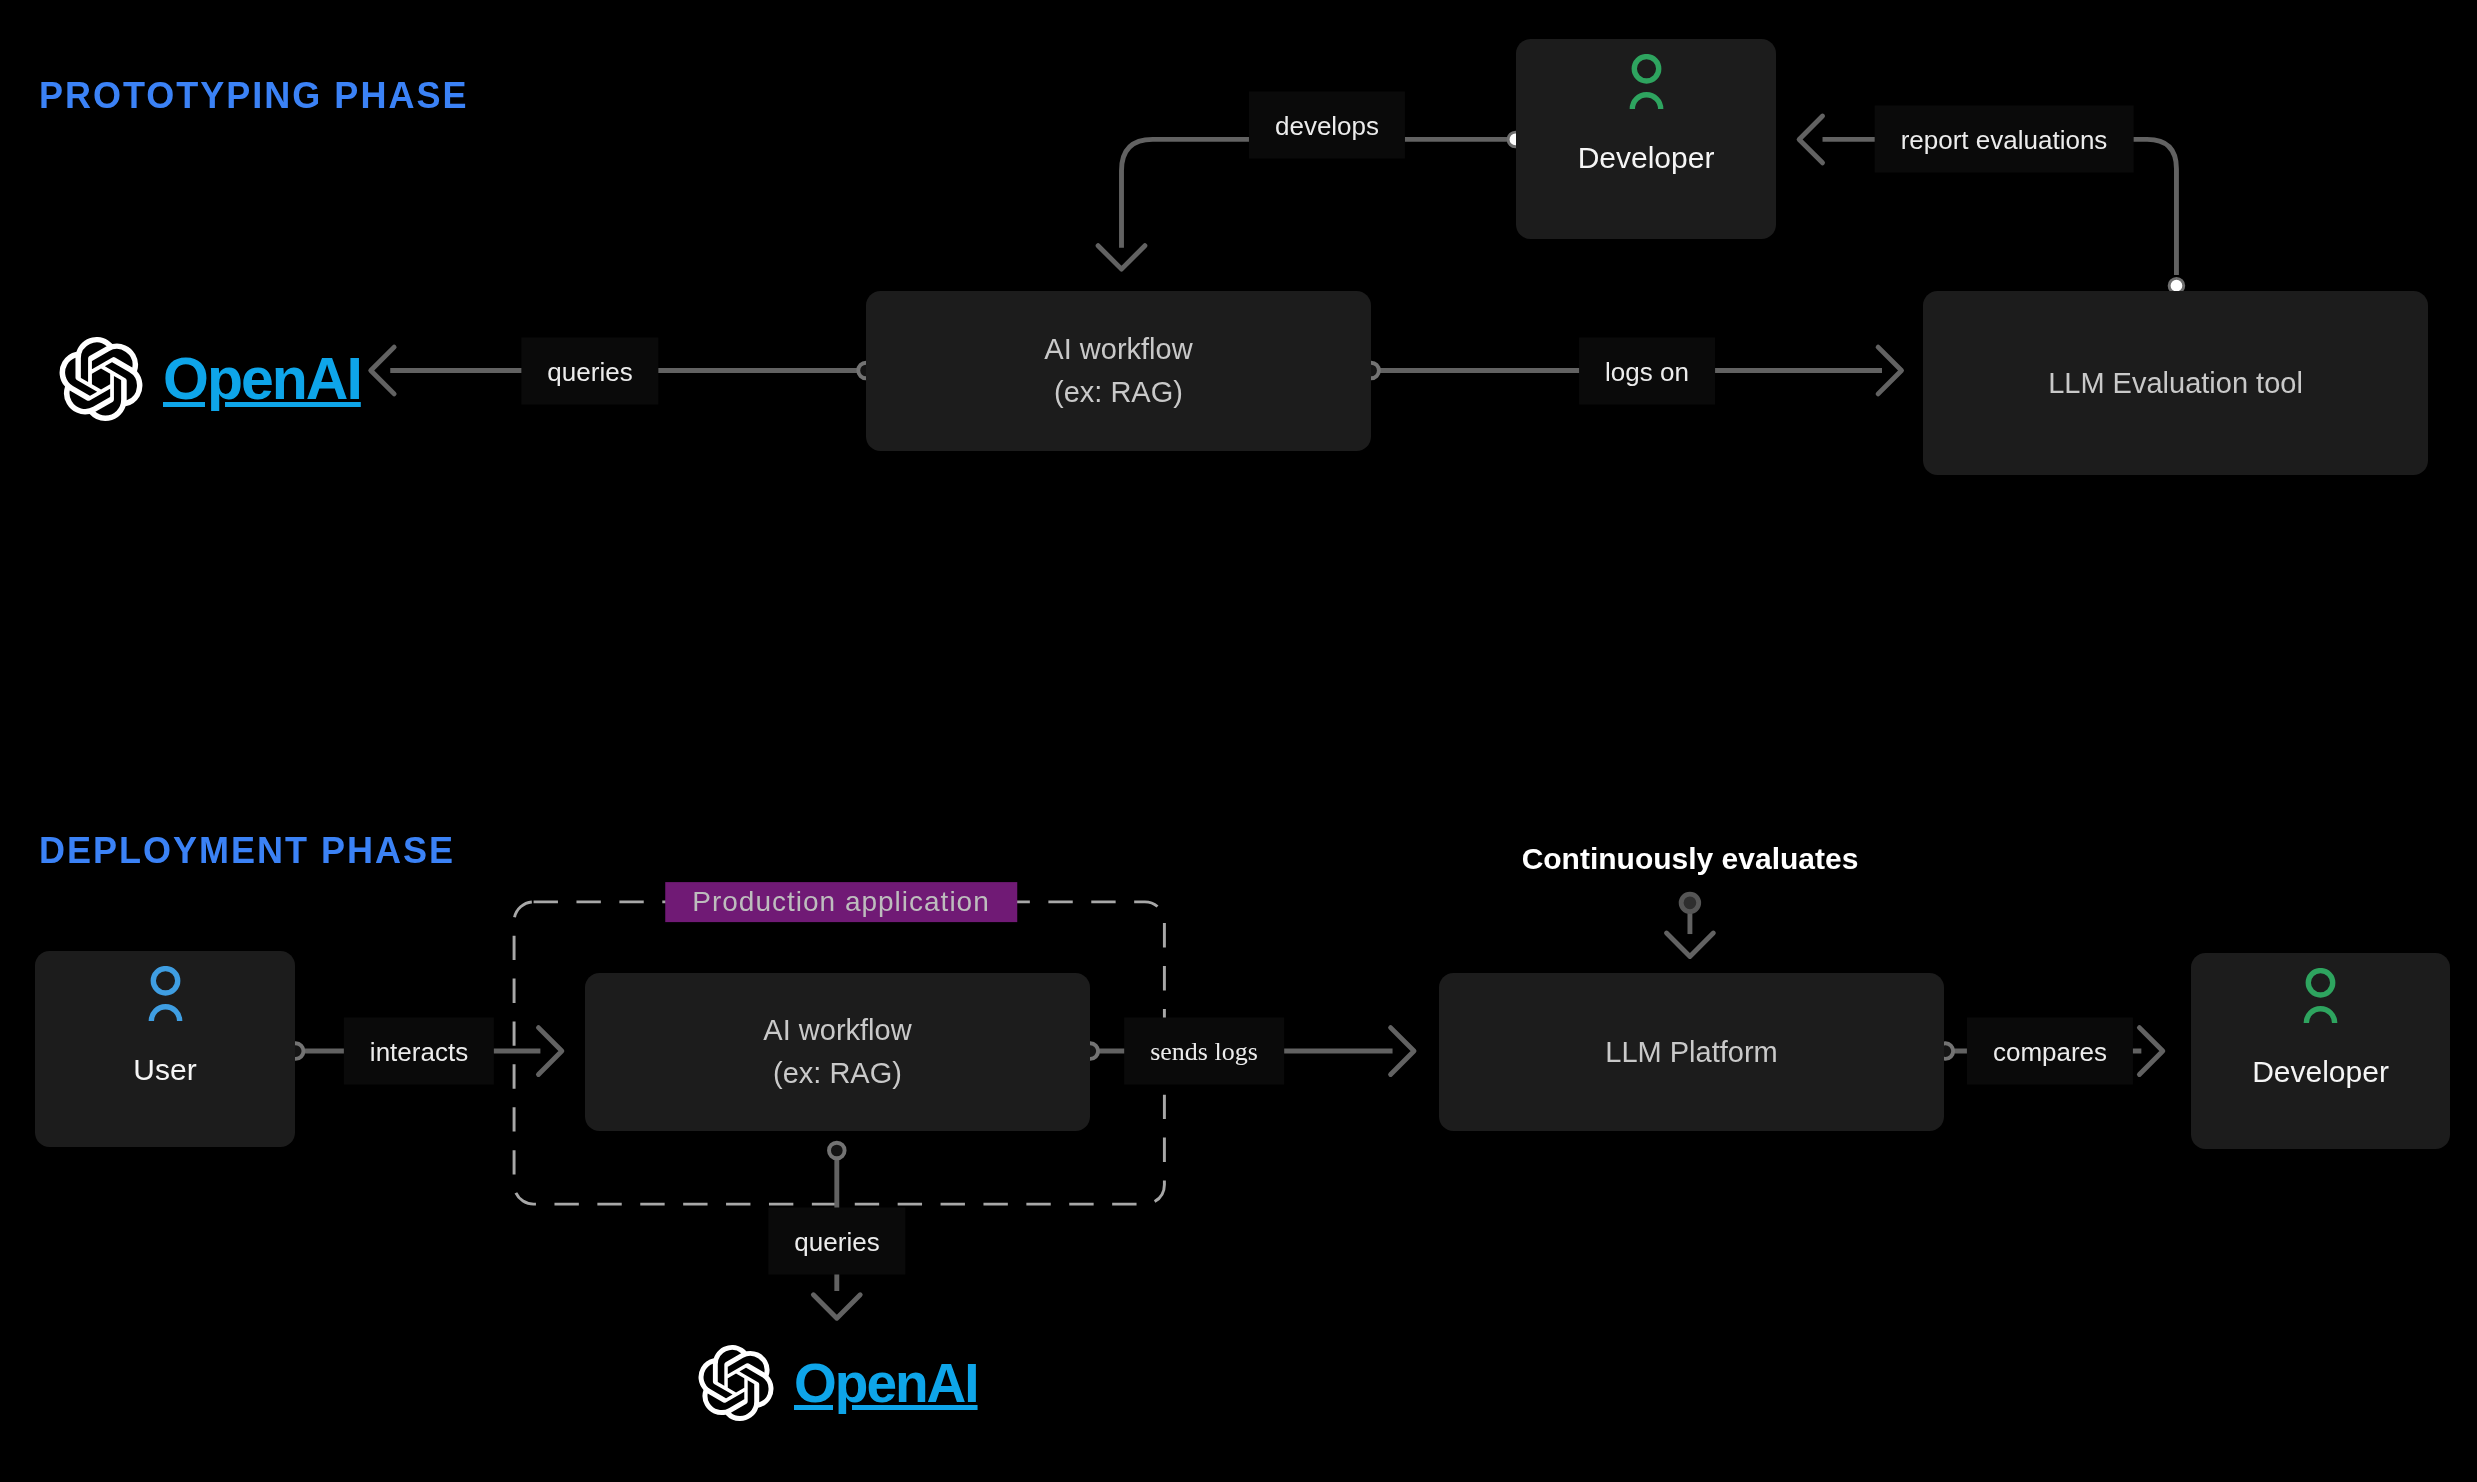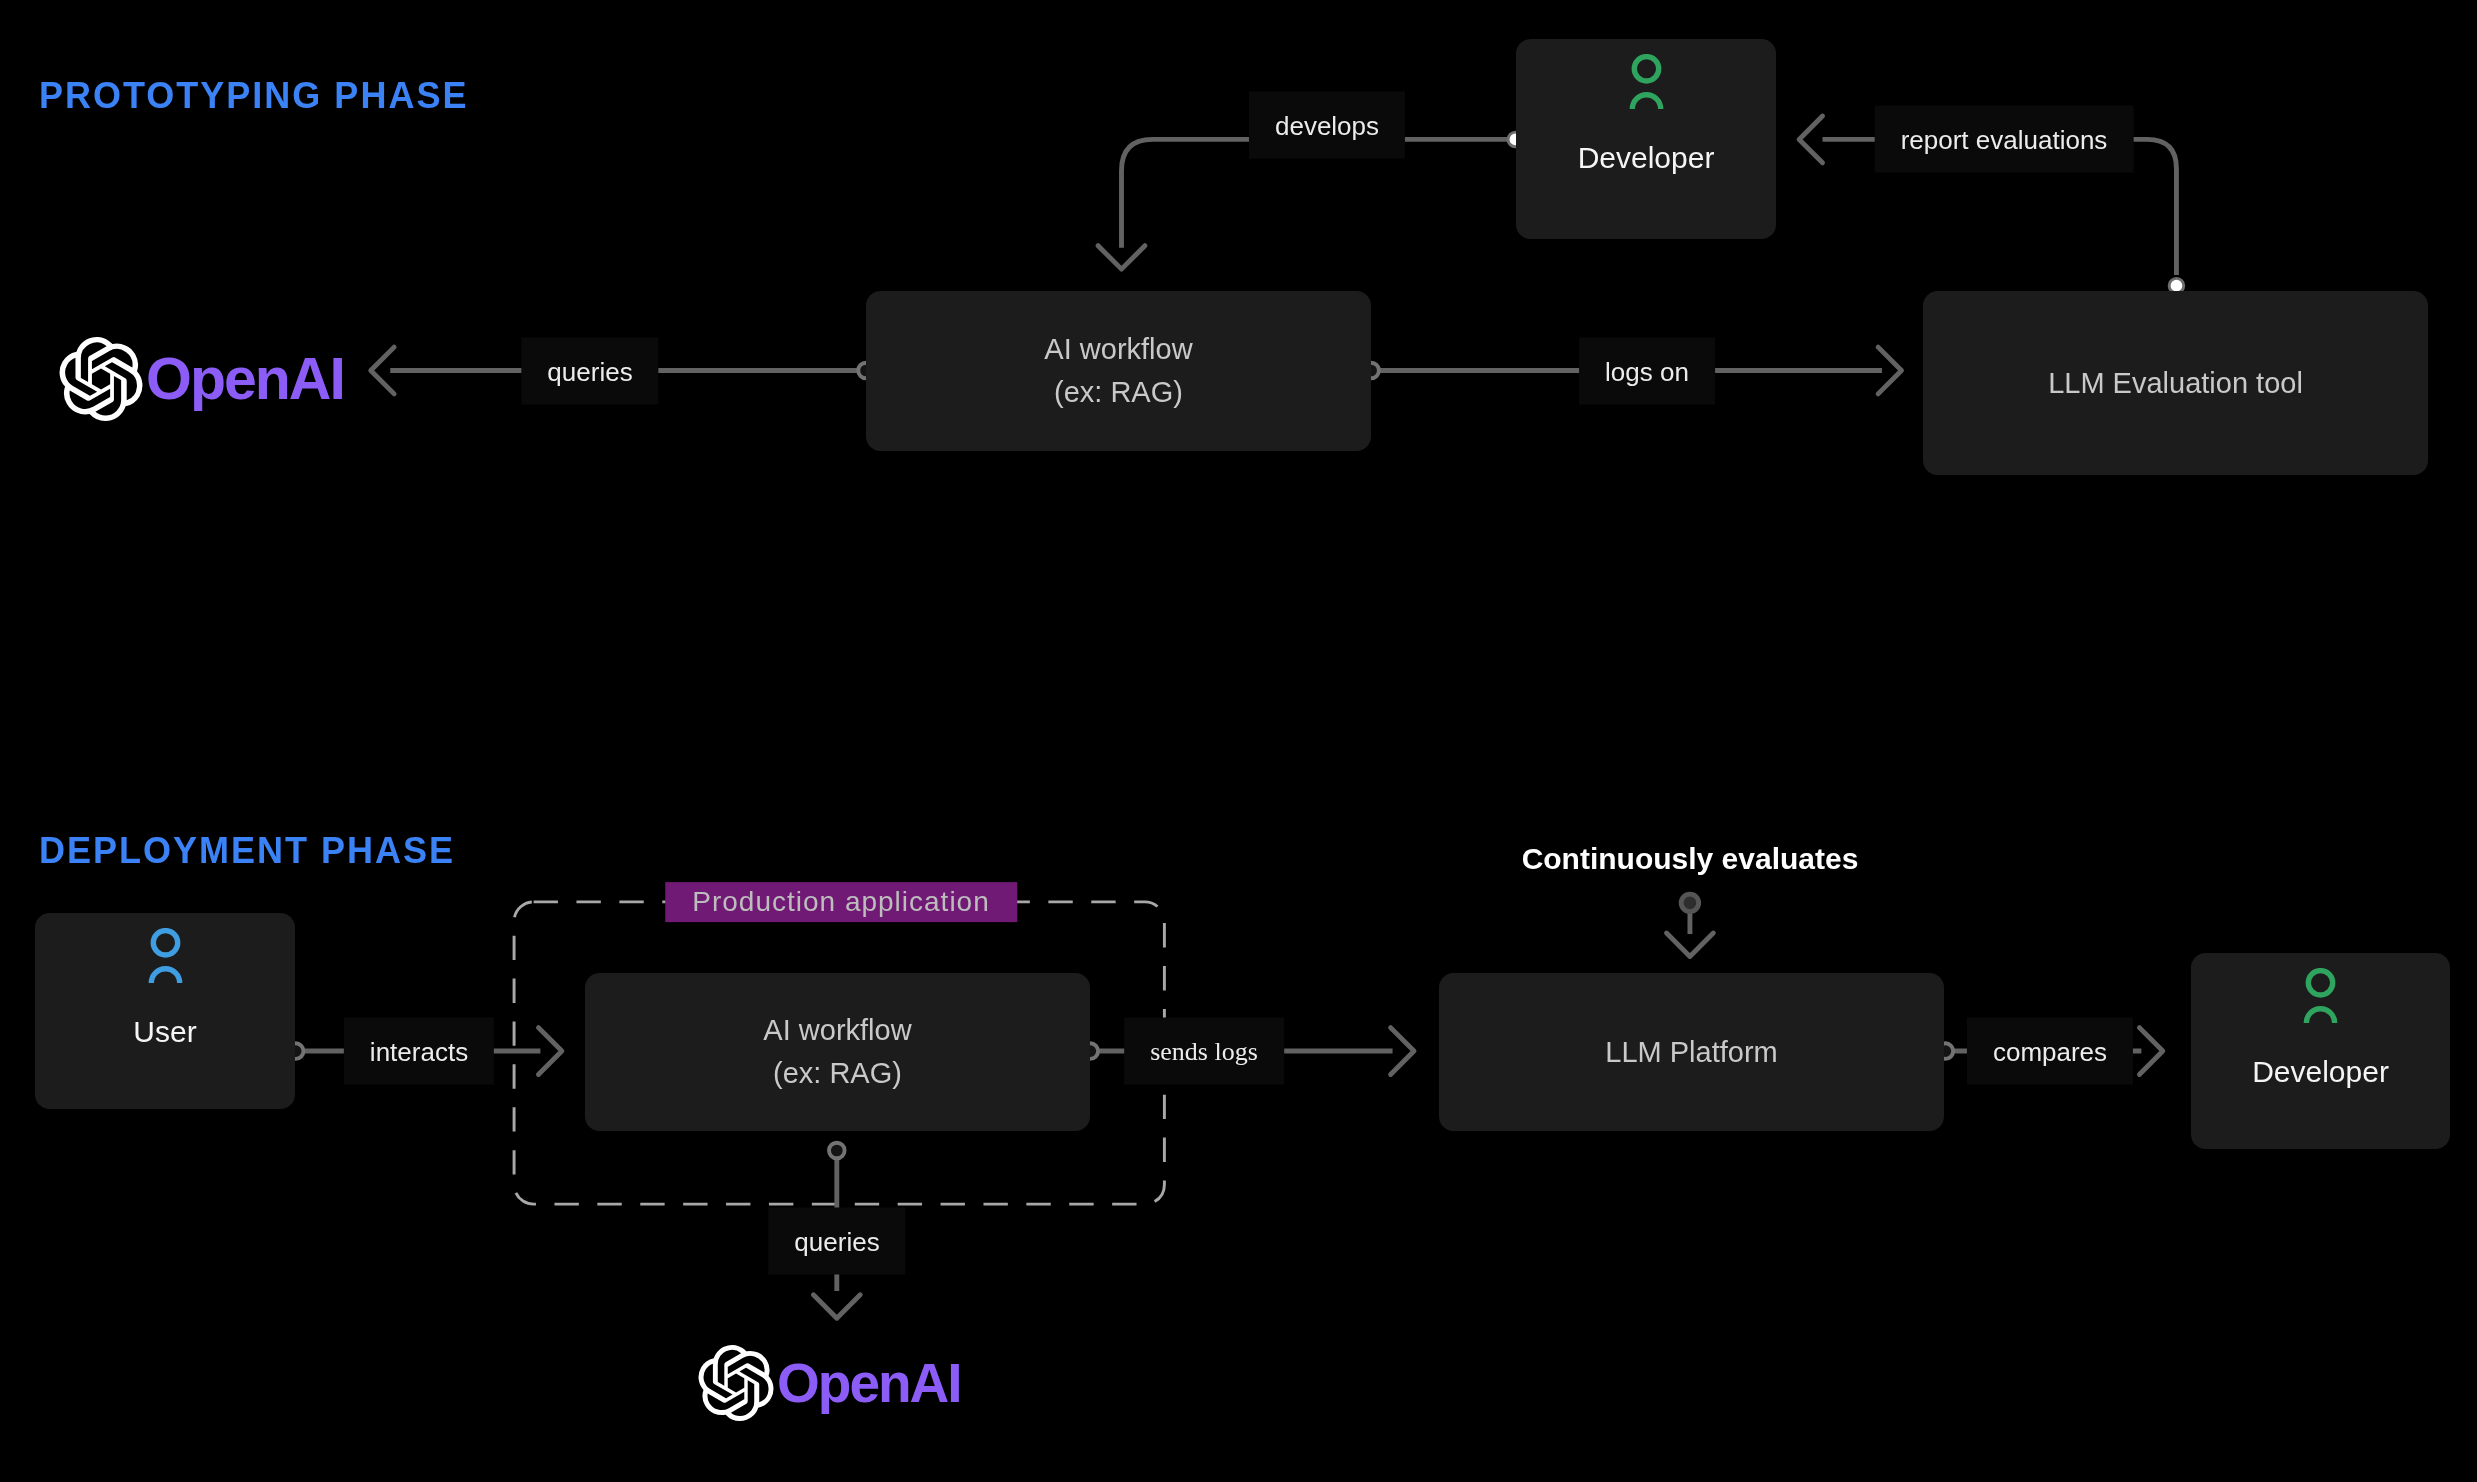--- a/index.html
+++ b/index.html
@@ -24,21 +24,21 @@
               background:#0a0a0a;color:#ececec;font-size:26px;line-height:26px;
               padding:20.5px 26px;white-space:nowrap;}
 
   .free-label{position:absolute;z-index:3;transform:translate(-50%,-50%);
               color:#ffffff;font-size:30px;font-weight:700;white-space:nowrap;}
 
   .prod-label{position:absolute;z-index:3;transform:translate(-50%,-50%);
               background:#701a75;color:#bdbdbd;font-size:28px;letter-spacing:1px;
               padding:3.9px 27px;white-space:nowrap;}
 
-  .openai-logo{position:absolute;z-index:2;display:flex;align-items:center;gap:3px;color:#8b5cf6;}
+  .openai-logo{position:absolute;z-index:2;display:flex;align-items:center;gap:20px;color:#0ea5e9;text-decoration:underline;}
   .openai-wordmark{font-weight:700;letter-spacing:-2px;}
   .logo-lg .openai-wordmark{font-size:59px;}
   .logo-sm .openai-wordmark{font-size:55px;}
 </style>
 </head>
 <body style="background: rgb(0, 0, 0);">
 
 <svg id="connector-layer" width="2477" height="1482" viewBox="0 0 2540 1520">
 
   <rect x="527" y="925" width="667" height="310" rx="20" fill="none" stroke="#a8a8a8" stroke-width="3" stroke-dasharray="25 19"></rect>
@@ -136,21 +136,21 @@
   <span class="openai-wordmark">OpenAI</span>
 </div>
 
 <div class="edge-label" style="left:1327px;top:125px;">develops</div>
 <div class="edge-label" style="left:2004px;top:139px;">report evaluations</div>
 <div class="edge-label" style="left:590px;top:371px;">queries</div>
 <div class="edge-label" style="left:1647px;top:371px;">logs on</div>
 
 <div class="free-label" style="left:1690px;top:859px;">Continuously evaluates</div>
 
-<div class="node person-box" style="left:35px;top:913px;width:260px;height:196px;">
+<div class="node person-box" style="left:35px;top:951px;width:260px;height:196px;">
   <svg class="person-icon icon-blue" width="43" height="57" viewBox="0 0 44 58" fill="none" stroke="currentColor" stroke-width="5.5">
     <circle cx="22" cy="15" r="12.5"></circle>
     <path d="M7.5 56 A14.5 14.5 0 0 1 36.5 56"></path>
   </svg>
   <div class="person-label">User</div>
 </div>
 
 <div class="prod-label" style="left:841px;top:902px;">Production application</div>
 
 <div class="node" style="left:585px;top:973px;width:505px;height:158px;">

